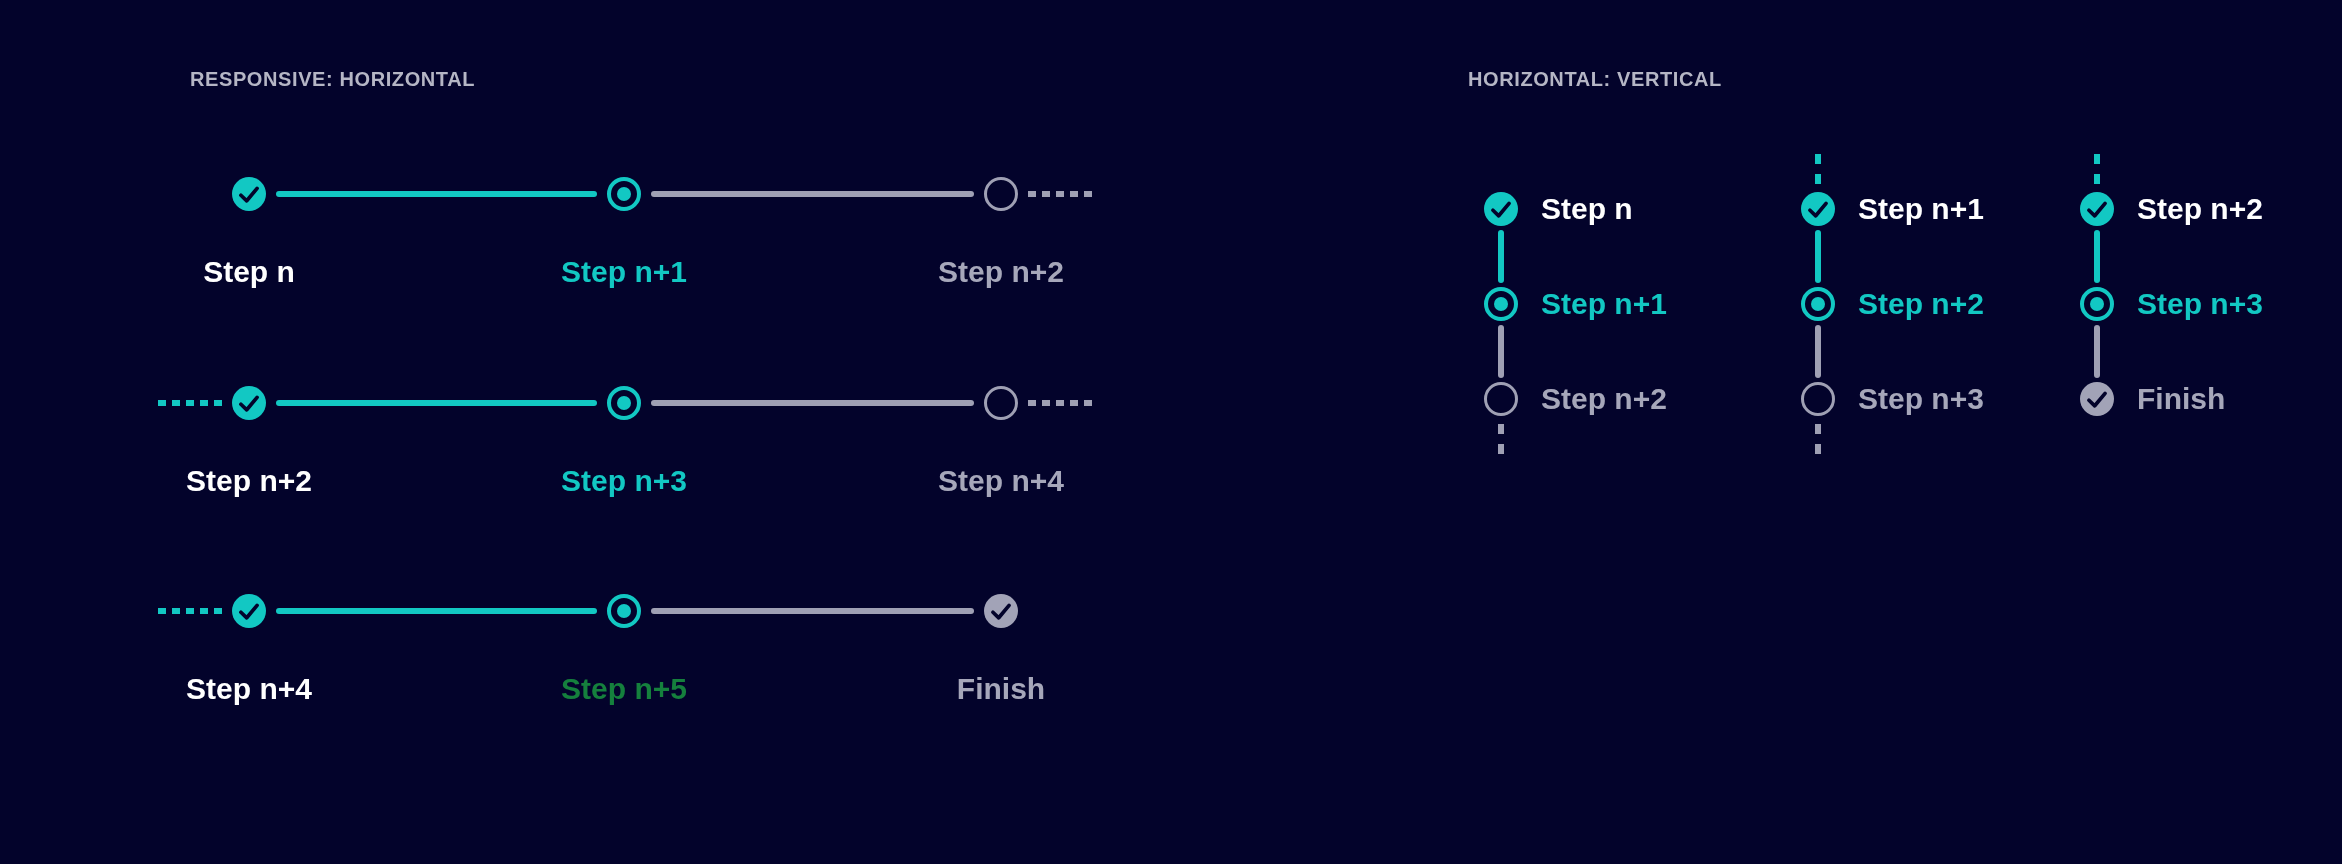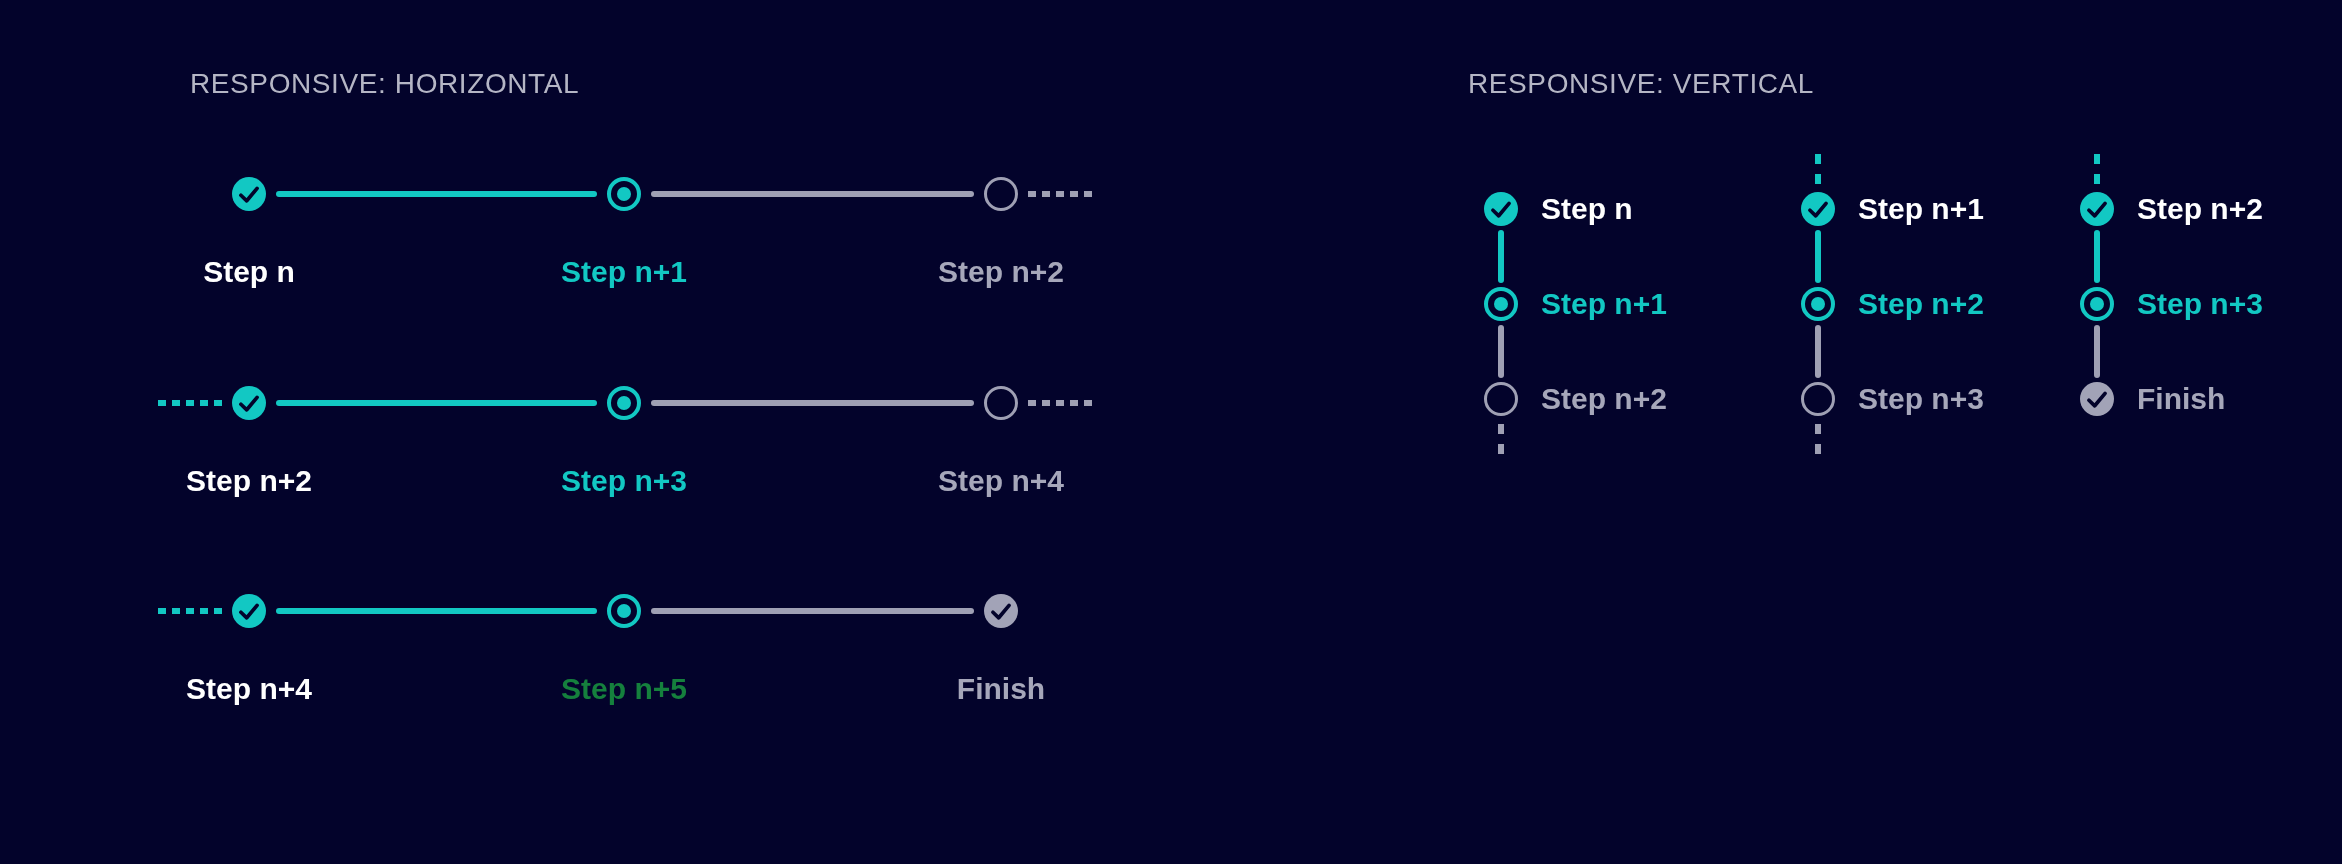--- a/index.html
+++ b/index.html
@@ -7,21 +7,21 @@
     width: 2342px; height: 864px;
     background: var(--bg, #03032b);
     font-family: "Liberation Sans", sans-serif;
   }
   .canvas {
     position: relative; width: 2342px; height: 864px;
     background: var(--bg, #03032b); overflow: hidden;
   }
   .section-title {
     position: absolute;
-    font-size: 28px; font-weight: 400; letter-spacing: 0.6px;
+    font-size: 20px; font-weight: 700; letter-spacing: 0.6px;
     color: var(--heading, #B5B6C5);
     white-space: nowrap;
   }
   .circle {
     position: absolute; box-sizing: border-box;
     width: 34px; height: 34px; border-radius: 50%;
     display: flex; align-items: center; justify-content: center;
   }
   .circle.done   { background: var(--accent); }
   .circle.finish { background: var(--finish); }
@@ -37,21 +37,21 @@
     white-space: nowrap; line-height: 36px;
   }
   .h-label { transform: translateX(-50%); }
   svg.check { display: block; }
 </style>
 </head>
 <body>
 
 <div class="canvas">
   <div class="section-title" style="left:190px; top:68px;">RESPONSIVE: HORIZONTAL</div>
-  <div class="section-title" style="left:1468px; top:68px;">RESPONSIVE: VERTICAL</div>
+  <div class="section-title" style="left:1468px; top:68px;">HORIZONTAL: VERTICAL</div>
   <div id="h-steppers">
       <div class="circle done" style="left: 232px; top: 177px;">
         <svg viewBox="0 0 24 24" width="34" height="34" class="check">
           <path d="M6.3 12.9 L10.4 16.8 L17.7 8.0" fill="none" stroke="#03032b" stroke-width="2.6" stroke-linecap="round" stroke-linejoin="round"></path>
         </svg>
       </div>
       <div class="step-label h-label" style="left: 249px; top: 254px; color: rgb(255, 255, 255);">Step n</div>
       <div class="hline" style="left: 276px; top: 191px; width: 321px; background: rgb(18, 200, 195);"></div>
       <div class="circle current" style="left: 607px; top: 177px;">
         <div class="dot"></div>

